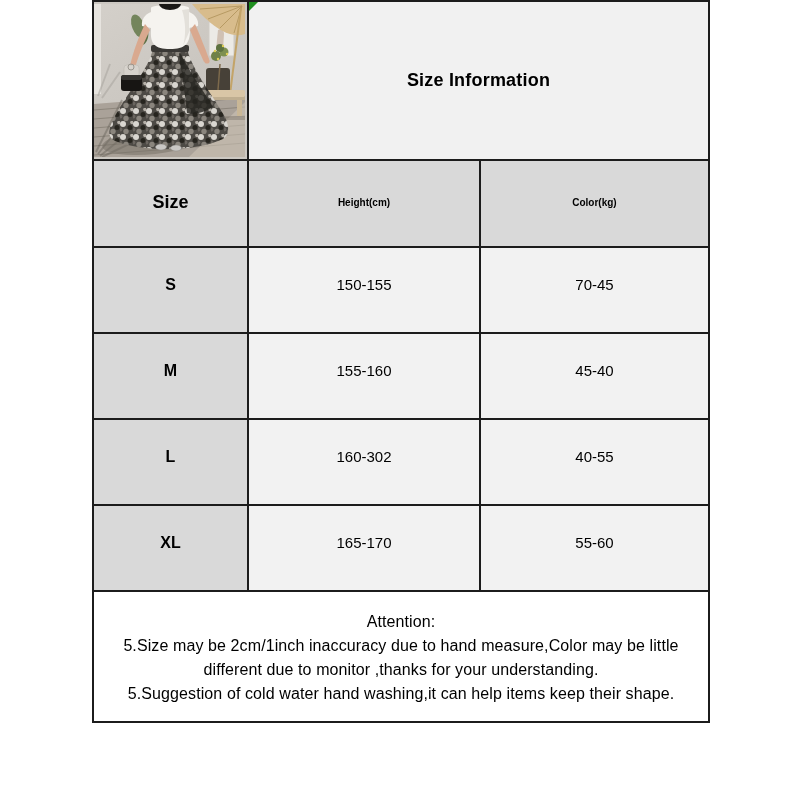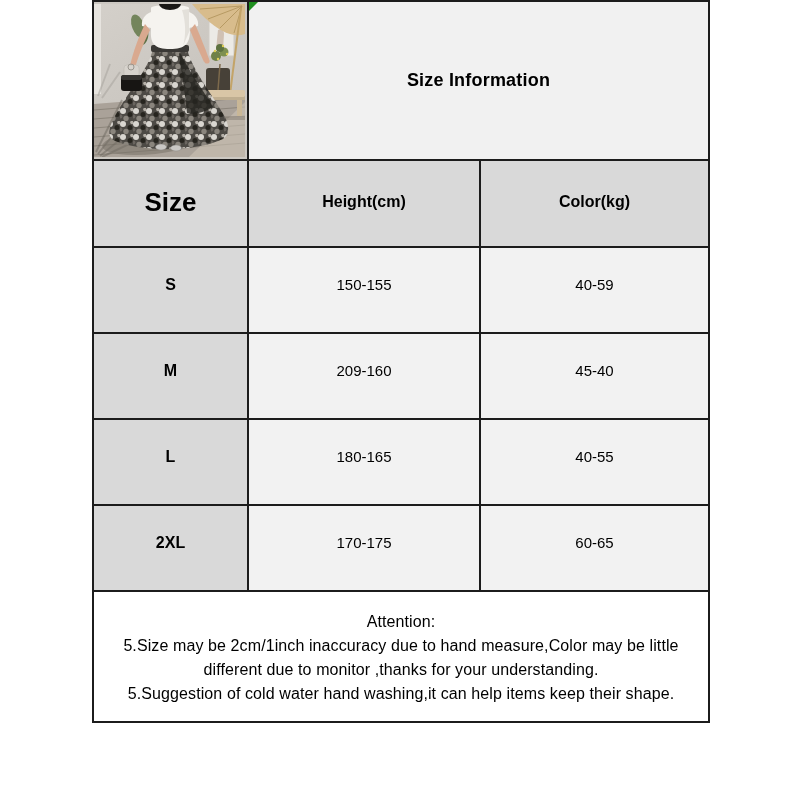--- a/index.html
+++ b/index.html
@@ -55,25 +55,25 @@
     top: 0;
     width: 0;
     height: 0;
     border-top: 9px solid #1e8e1e;
     border-right: 9px solid transparent;
   }
   tr.header-row td {
     background: #d9d9d9;
     height: 80px;
     font-weight: bold;
-    font-size: 16px;
+    font-size: 10px;
     padding-bottom: 4px;
   }
   tr.header-row td.size-head {
-    font-size: 26px;
+    font-size: 18px;
   }
   tr.data-row { height: 86px; }
   tr.data-row td { padding-bottom: 12px; }
   tr.data-row td.size-cell {
     background: #d9d9d9;
     font-weight: bold;
     font-size: 16px;
   }
   tr.data-row td.value-cell {
     background: #f2f2f2;
@@ -206,36 +206,36 @@
         </td>
       </tr>
       <tr class="header-row">
         <td class="size-head">Size</td>
         <td>Height(cm)</td>
         <td>Color(kg)</td>
       </tr>
       <tr class="data-row">
         <td class="size-cell">S</td>
         <td class="value-cell">150-155</td>
-        <td class="value-cell">40-59</td>
+        <td class="value-cell">70-45</td>
       </tr>
       <tr class="data-row">
         <td class="size-cell">M</td>
-        <td class="value-cell">209-160</td>
+        <td class="value-cell">155-160</td>
         <td class="value-cell">45-40</td>
       </tr>
       <tr class="data-row">
         <td class="size-cell">L</td>
-        <td class="value-cell">180-165</td>
+        <td class="value-cell">160-302</td>
         <td class="value-cell">40-55</td>
       </tr>
       <tr class="data-row">
-        <td class="size-cell">2XL</td>
-        <td class="value-cell">170-175</td>
-        <td class="value-cell">60-65</td>
+        <td class="size-cell">XL</td>
+        <td class="value-cell">165-170</td>
+        <td class="value-cell">55-60</td>
       </tr>
       <tr>
         <td class="attention-cell" colspan="3">
           <div class="attention-line">Attention:</div>
           <div class="attention-line">5.Size may be 2cm/1inch inaccuracy due to hand measure,Color may be little different due to monitor ,thanks for your understanding.</div>
           <div class="attention-line">5.Suggestion of cold water hand washing,it can help items keep their shape.</div>
         </td>
       </tr>
       </tbody>
     </table>

